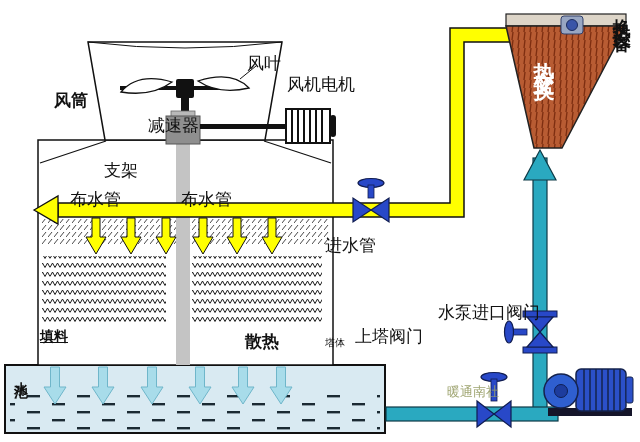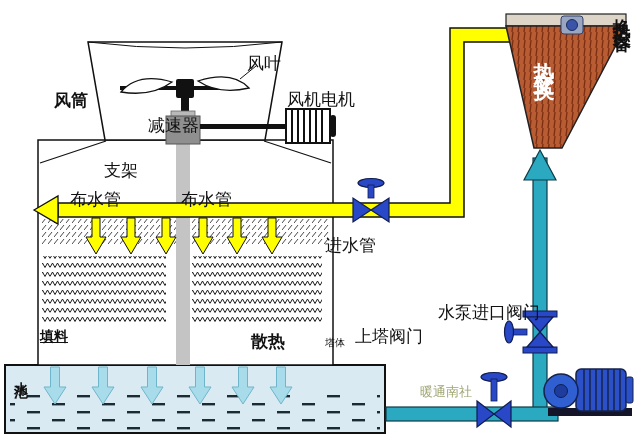--- a/index.html
+++ b/index.html
@@ -169,31 +169,31 @@
   <g fill="#2848c8" stroke="#101c50">
     <ellipse cx="494" cy="377" rx="13" ry="4.5" stroke-width="1.2"></ellipse>
     <rect x="491" y="379" width="6" height="22" stroke-width="0.8"></rect>
     <polygon points="477,401 477,427 494,414" stroke-width="1.2"></polygon>
     <polygon points="511,401 511,427 494,414" stroke-width="1.2"></polygon>
   </g>
 </svg>
 
 <span class="lbl" style="left:54px;top:92px;font-weight:bold;">风筒</span>
 <span class="lbl" style="left:247px;top:55px;">风叶</span>
-<span class="lbl" style="left:287px;top:91px;">风机电机</span>
+<span class="lbl" style="left:287px;top:76px;">风机电机</span>
 <span class="lbl" style="left:148px;top:117px;">减速器</span>
 <span class="lbl" style="left:64px;top:162px;margin-left:40px;">支架</span>
 <span class="lbl" style="left:70px;top:191px;">布水管</span>
 <span class="lbl" style="left:181px;top:191px;">布水管</span>
 <span class="lbl" style="left:325px;top:237px;">进水管</span>
 <span class="lbl" style="left:438px;top:277px;margin-top:27px;">水泵进口阀门</span>
 <span class="lbl" style="left:355px;top:328px;">上塔阀门</span>
 <span class="lbl lbl-fill" style="left:40px;top:329px;">填料</span>
-<span class="lbl lbl-heat" style="left:251px;top:333px;">散热</span>
+<span class="lbl lbl-heat" style="left:245px;top:333px;">散热</span>
 <span class="lbl lbl-towerbody" style="left:325px;top:337px;">塔体</span>
 <span class="lbl lbl-pool v" style="left:13px;top:371px;height:56px;">水池</span>
 
 <span class="lbl lbl-exchdev v" style="left:611px;top:5px;height:112px;">换热设备</span>
 <span class="lbl lbl-exchin v" style="left:533px;top:45px;height:110px;">热交换</span>
 
-<span class="lbl wm-brand" style="left:372px;top:385px;padding-left:48px;">暖通南社</span>
+<span class="lbl wm-brand" style="left:399px;top:385px;padding-left:48px;">暖通南社</span>
 
 </div>
 
 </body></html>

